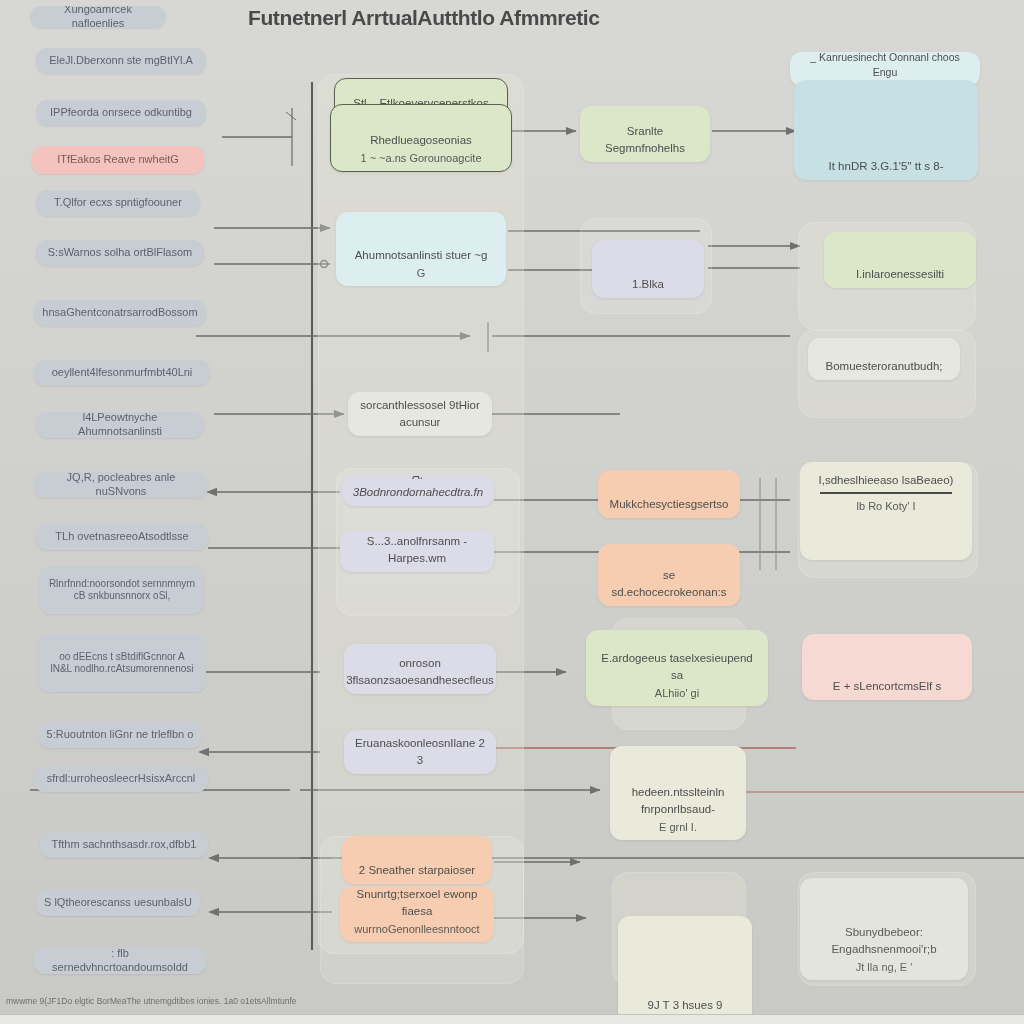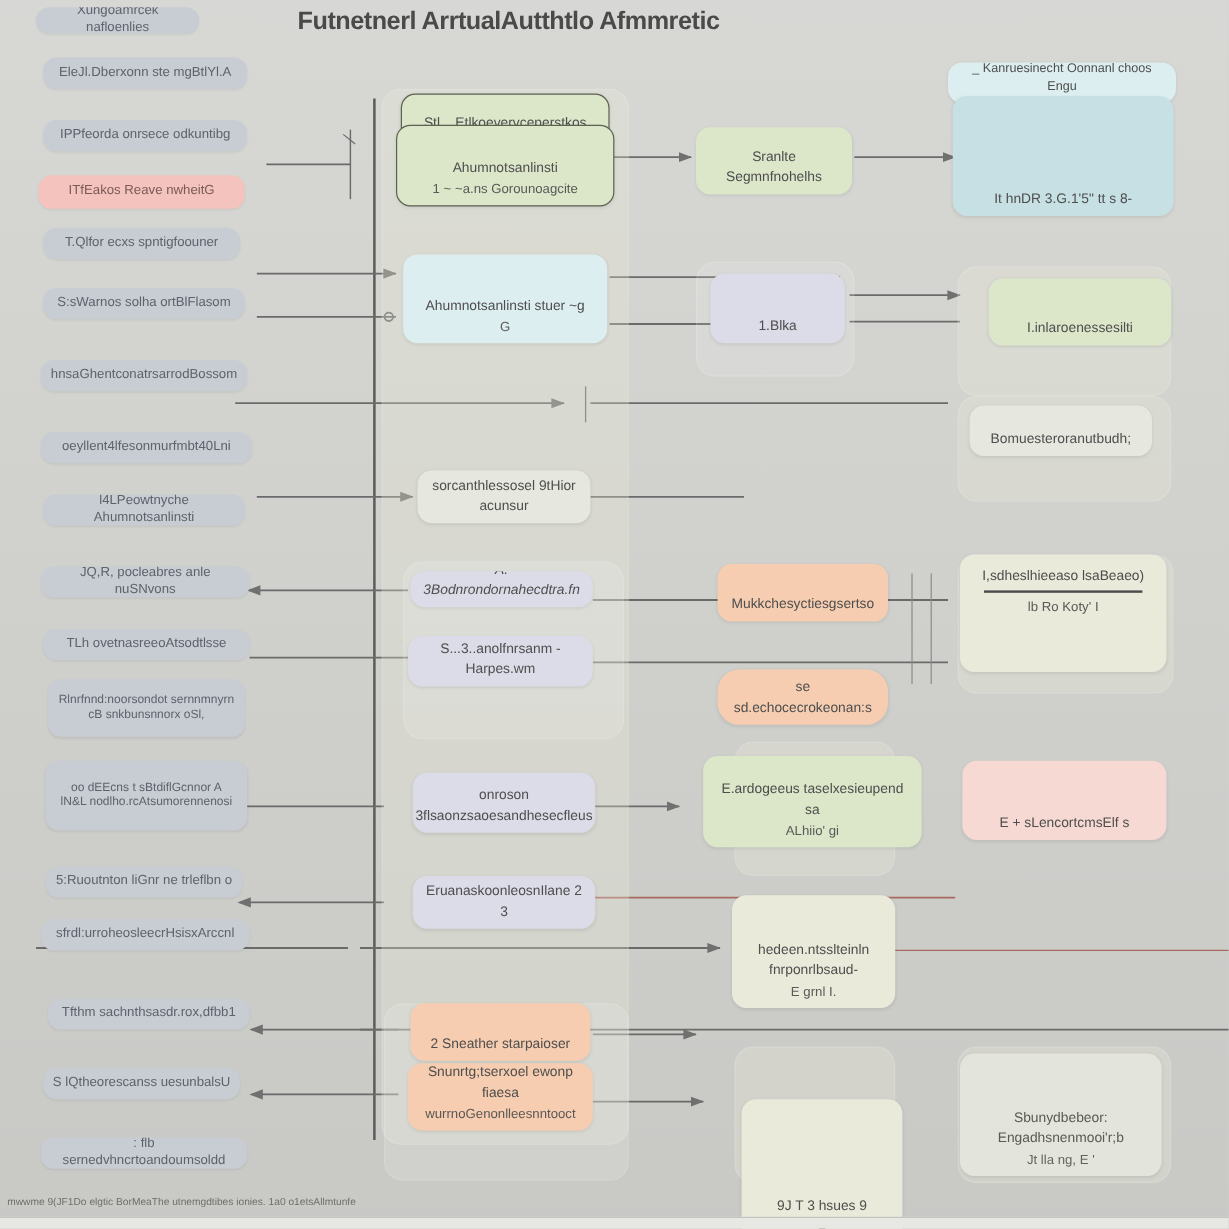--- a/index.html
+++ b/index.html
@@ -229,21 +229,21 @@
   <div class="backdrop warm" style="left:612px; top:618px; width:134px; height:112px;"></div>
   <div class="backdrop warm" style="left:612px; top:872px; width:134px; height:114px;"></div>
   <div class="backdrop warm" style="left:798px; top:872px; width:178px; height:114px;"></div>
   <div class="backdrop" style="left:336px; top:468px; width:184px; height:148px;"></div>
   <div class="backdrop" style="left:320px; top:836px; width:204px; height:148px;"></div>
 
   <div class="node n-green-b" style="left:334px; top:78px;  width:174px; height:40px;">
     <span>Stl...        Etlkoevervceperstkos</span>
   </div>
   <div class="node n-green-b" style="left:330px; top:104px; width:182px; height:68px;">
-    <span>Ahumnotsanlinsti</span>
+    <span>Rhedlueagoseonias</span>
     <span class="l2">1   ~     ~a.ns Gorounoagcite</span>
   </div>
 
   <div class="node n-cyanlt" style="left:336px; top:212px; width:170px; height:74px;">
     <span>Ahumnotsanlinsti stuer    ~g</span>
     <span class="l2">G</span>
   </div>
 
   <div class="node n-ghost" style="left:348px; top:392px; width:144px; height:44px;">
     <span>sorcanthlessosel 9tHior  acunsur</span>
@@ -266,27 +266,27 @@
     <span>2  Sneather starpaioser</span>
   </div>
   <div class="node n-peach" style="left:340px; top:886px; width:154px; height:56px;">
     <span>Snunrtg;tserxoel ewonp fiaesa</span>
     <span class="l2">wurrnoGenonlleesnntooct</span>
   </div>
 
   <div class="node n-green" style="left:580px; top:106px; width:130px; height:56px;">
     <span>Sranlte Segmnfnohelhs</span>
   </div>
-  <div class="node n-lav" style="left:592px; top:228px; width:112px; height:58px;">
+  <div class="node n-lav" style="left:592px; top:240px; width:112px; height:58px;">
     <span>1.Blka</span>
   </div>
   <div class="node n-peach" style="left:598px; top:470px; width:142px; height:48px;">
     <span>Mukkchesyctiesgsertso</span>
   </div>
-  <div class="node n-peach" style="left:598px; top:558px; width:142px; height:46px;border-radius:18px;">
+  <div class="node n-peach" style="left:598px; top:544px; width:142px; height:62px;">
     <span>se sd.echocecrokeonan:s</span>
   </div>
   <div class="node n-green" style="left:586px; top:630px; width:182px; height:76px;">
     <span>E.ardogeeus taselxesieupend sa</span>
     <span class="l2">ALhiio' gi</span>
   </div>
   <div class="node n-cream" style="left:610px; top:746px; width:136px; height:94px;">
     <span>hedeen.ntsslteinln fnrponrlbsaud-</span>
     <span class="l2">E  grnl I.</span>
   </div>

